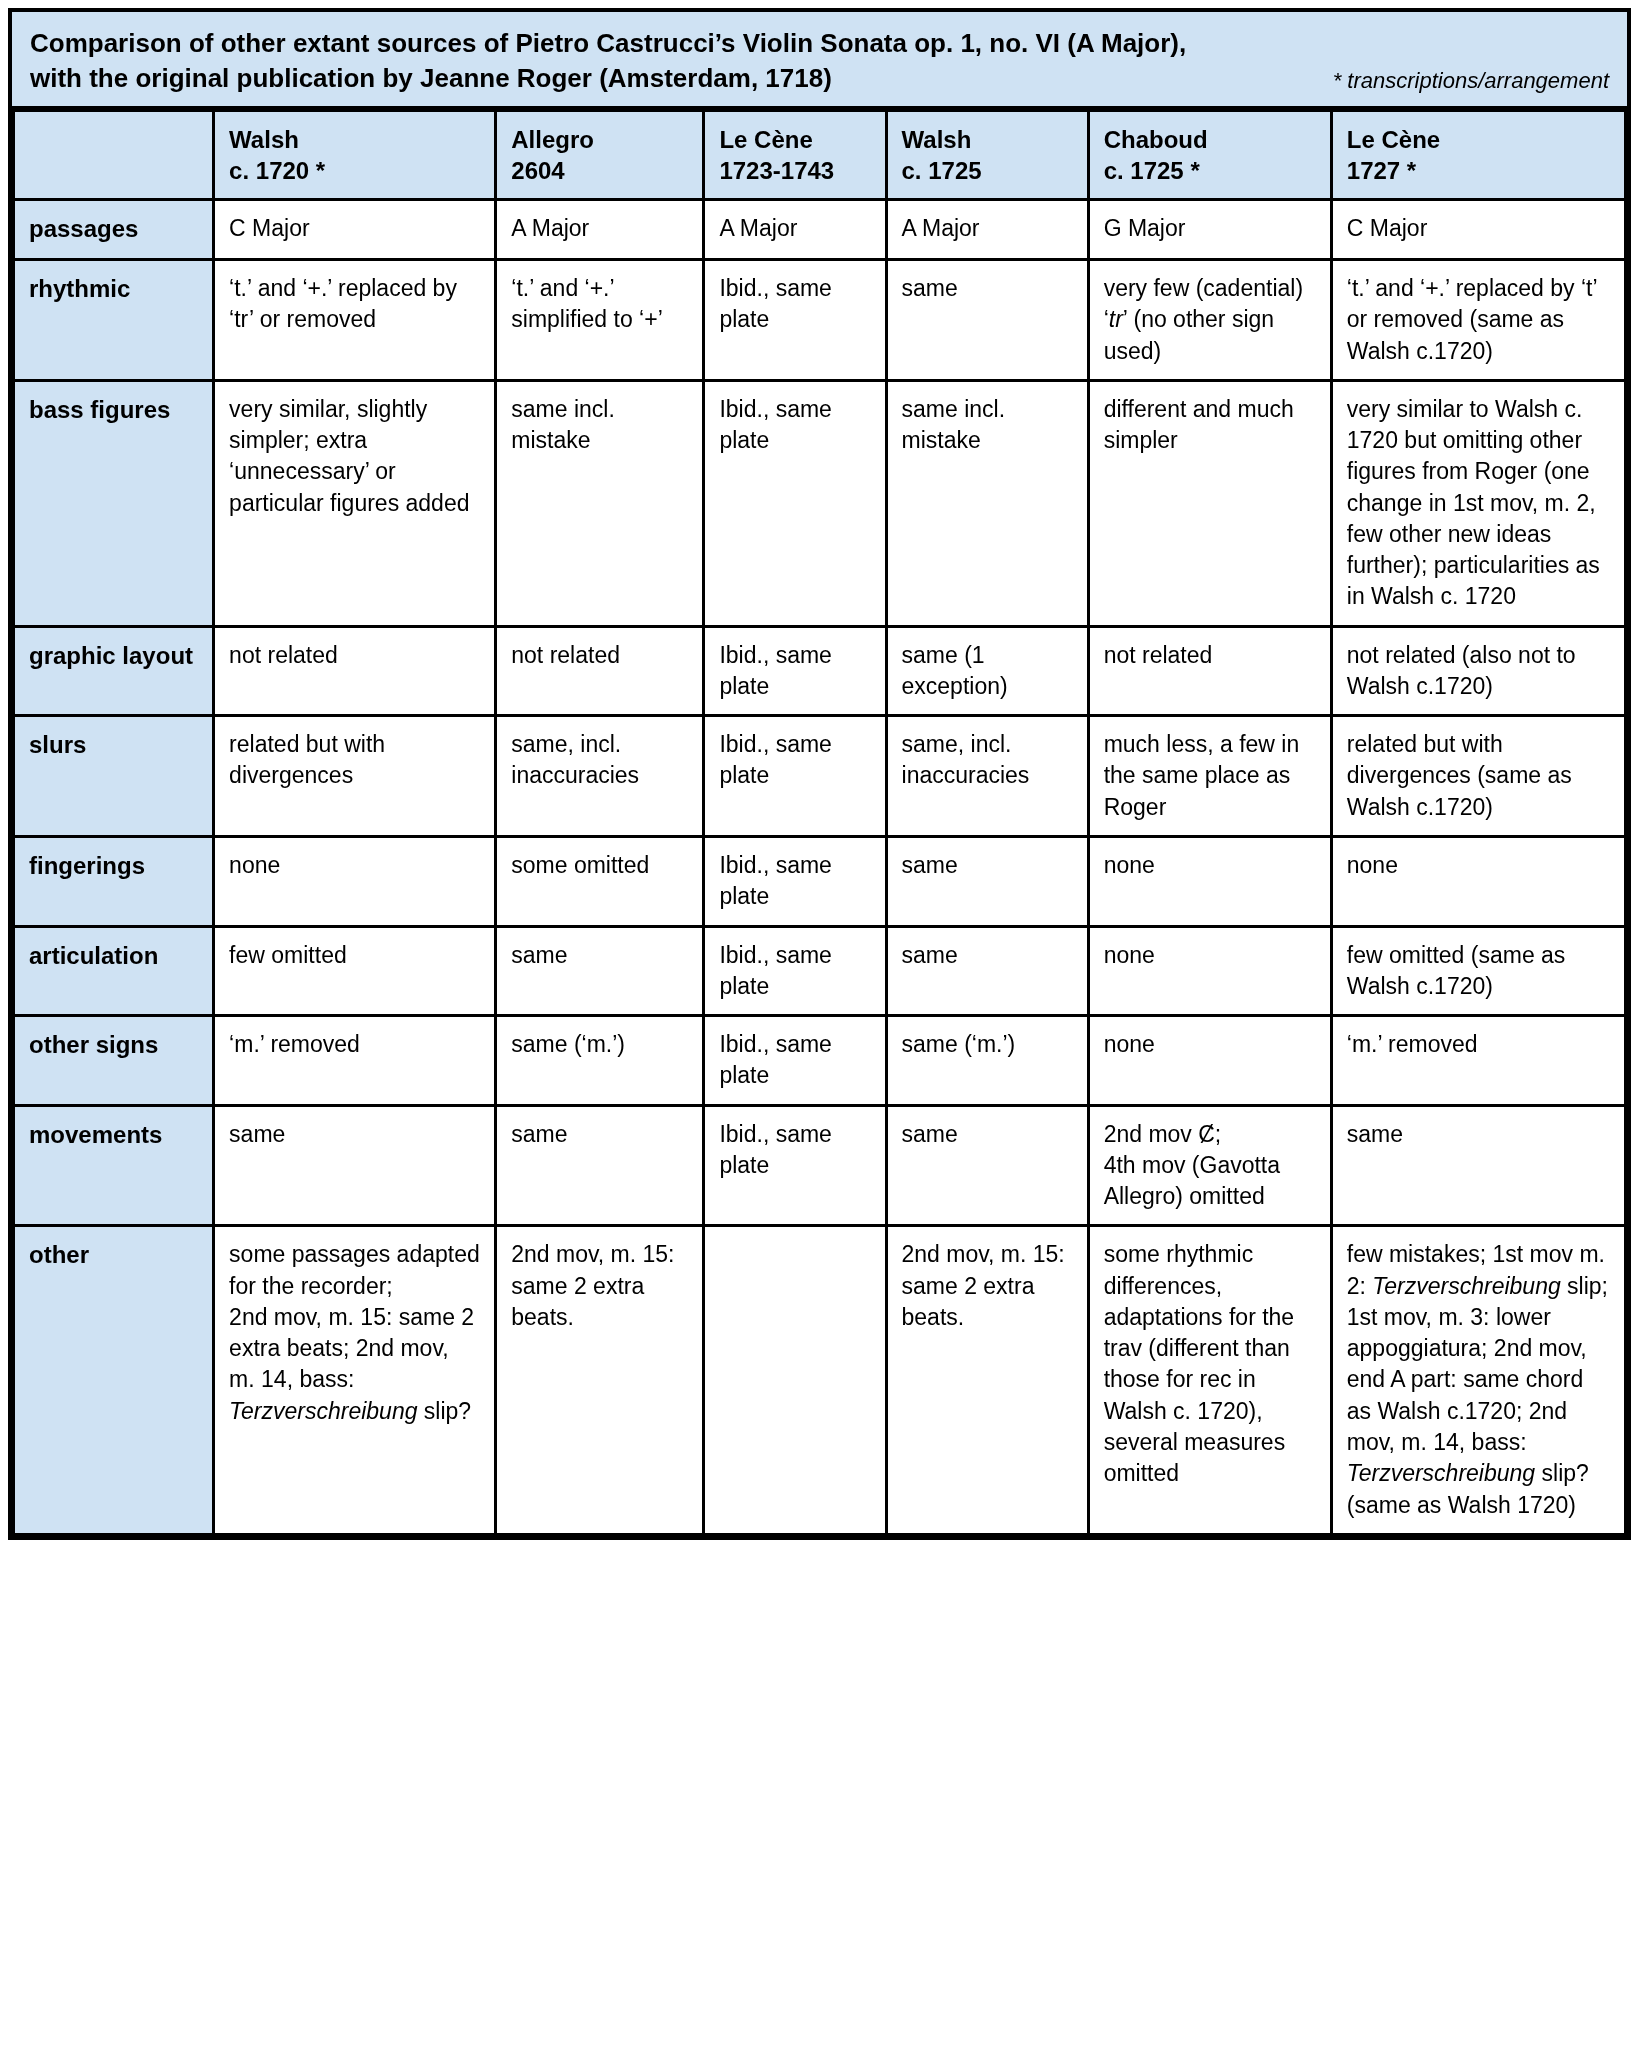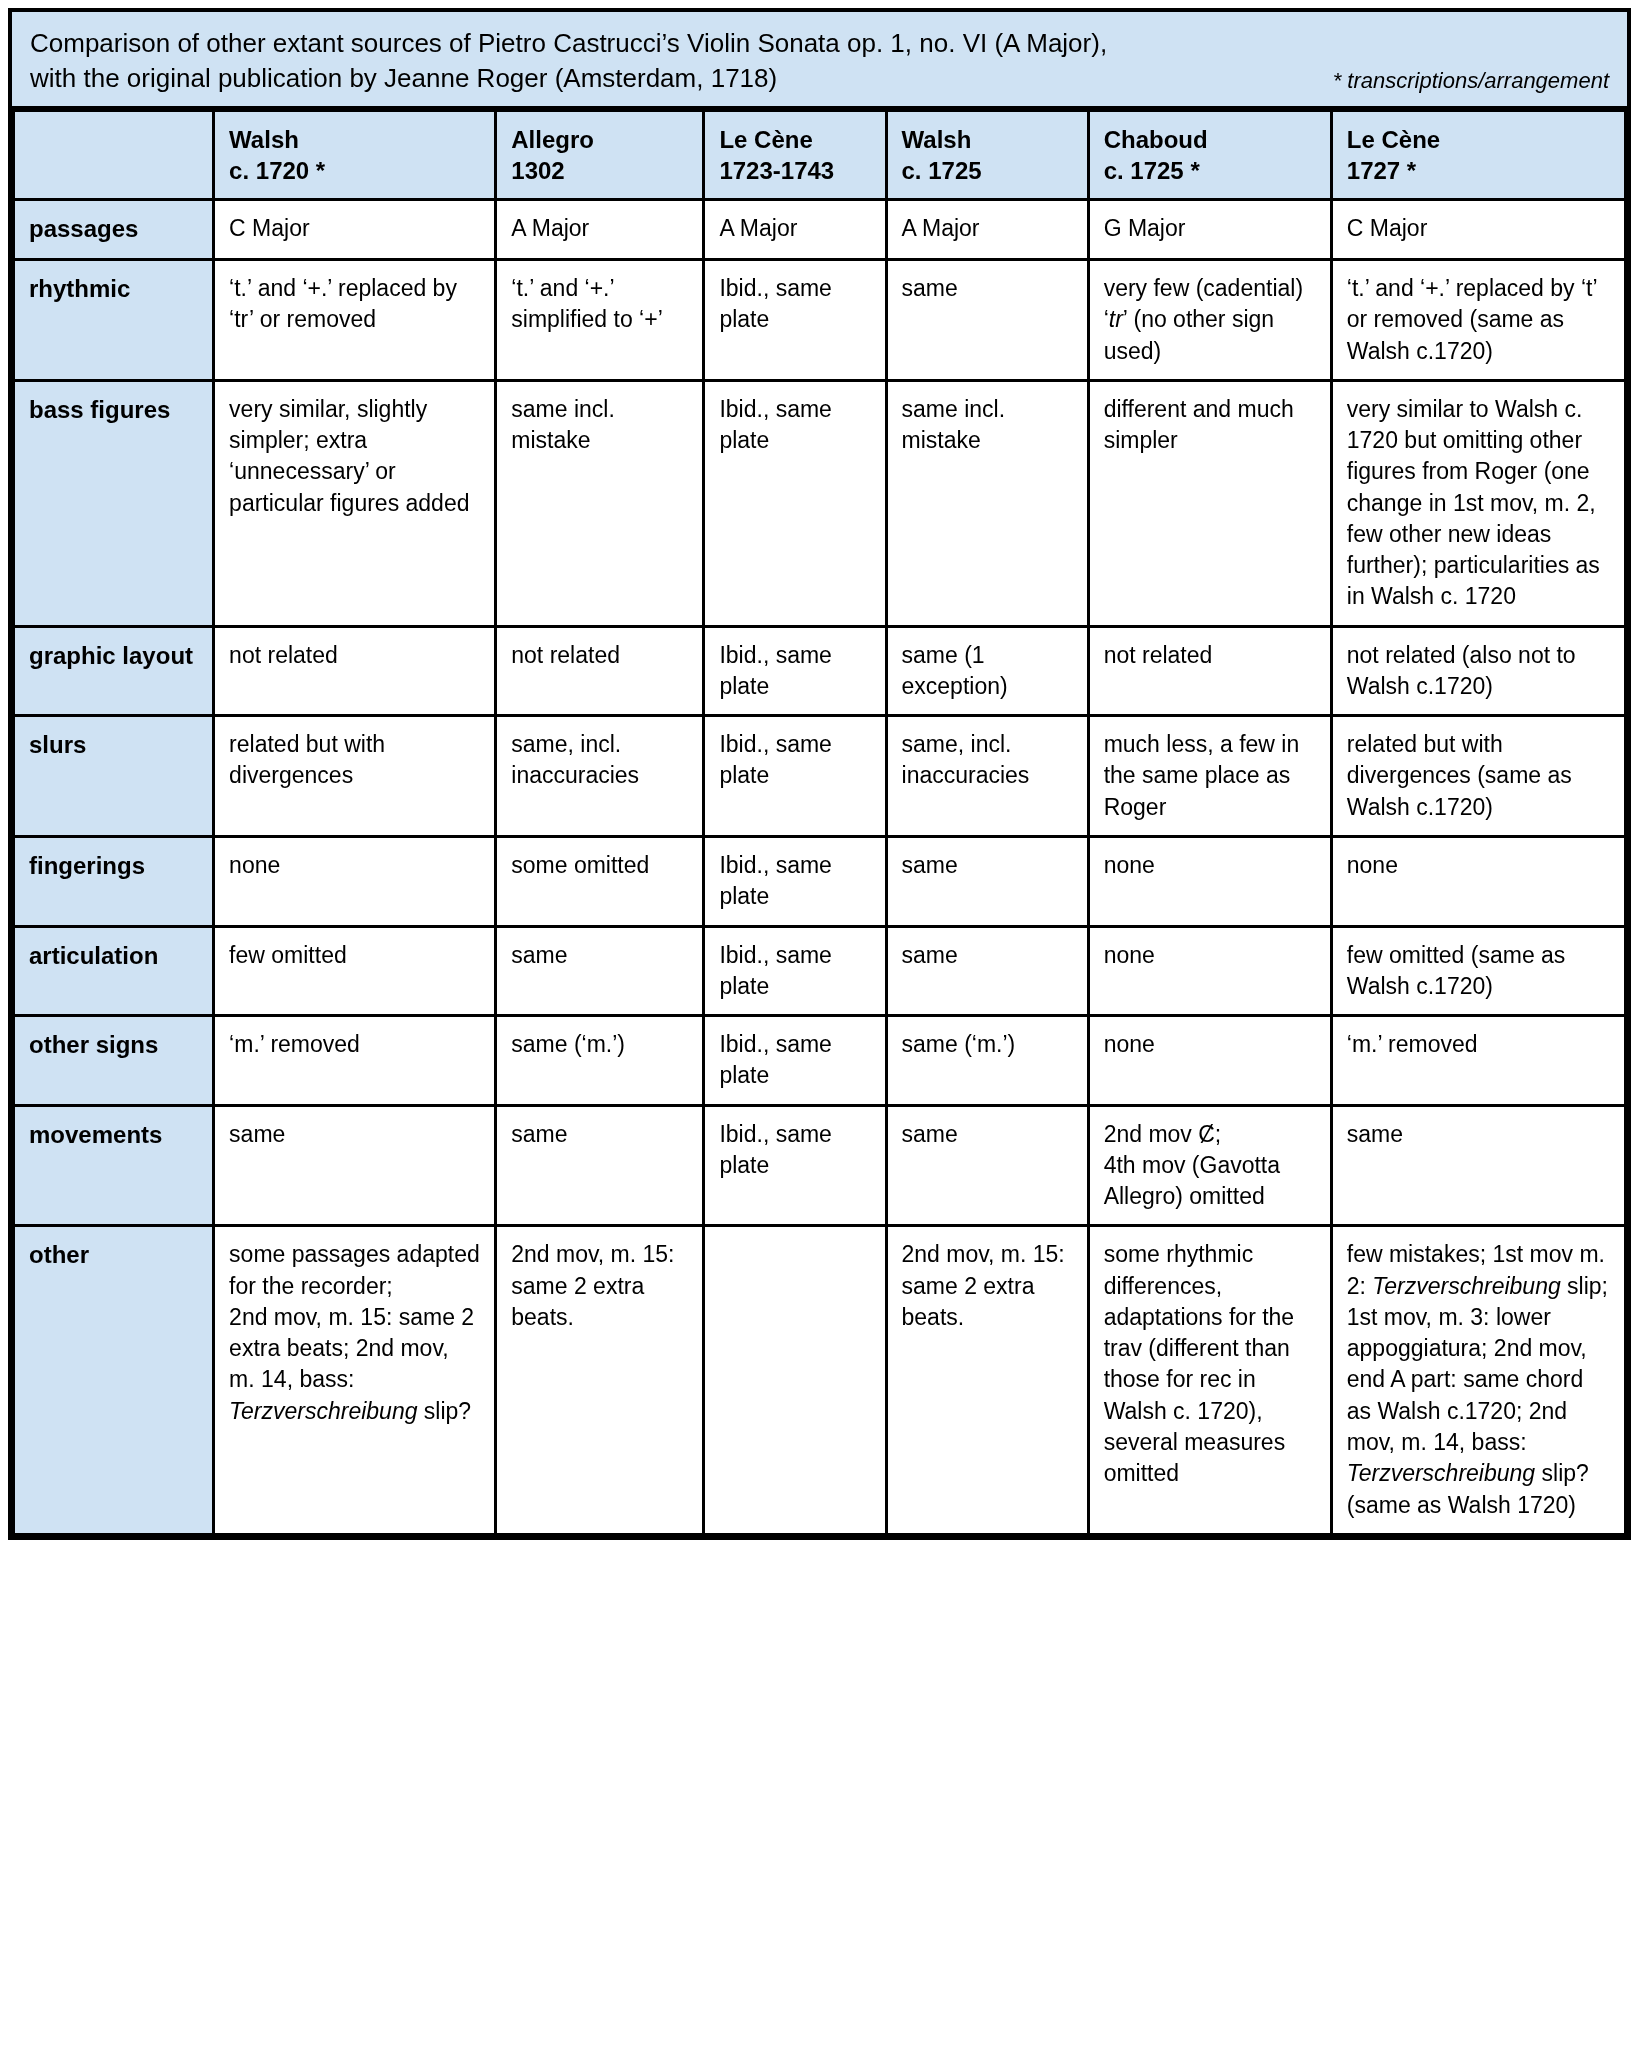--- a/index.html
+++ b/index.html
@@ -24,21 +24,21 @@
   }
   .title-bar{
     background:var(--hdr);
     border-bottom:3px solid var(--border);
     padding:12px 18px 10px 18px;
     display:flex;
     justify-content:space-between;
     align-items:flex-end;
   }
   .title-text{
-    font-weight:normal;
+    font-weight:bold;
     font-size:26px;
     line-height:1.35;
   }
   .title-note{
     font-style:italic;
     font-size:22px;
     white-space:nowrap;
     padding-bottom:2px;
     padding-left:20px;
     margin-top:44px;
@@ -95,21 +95,21 @@
 
       <tbody>
           <tr>
         <th class="corner"></th>
         <th class="col-head">
           <div>Walsh</div>
           <div>c. 1720 *</div>
         </th>
         <th class="col-head">
           <div>Allegro</div>
-          <div>1302</div>
+          <div>2604</div>
         </th>
         <th class="col-head">
           <div>Le Cène</div>
           <div>1723-1743</div>
         </th>
         <th class="col-head">
           <div>Walsh</div>
           <div>c. 1725</div>
         </th>
         <th class="col-head">

